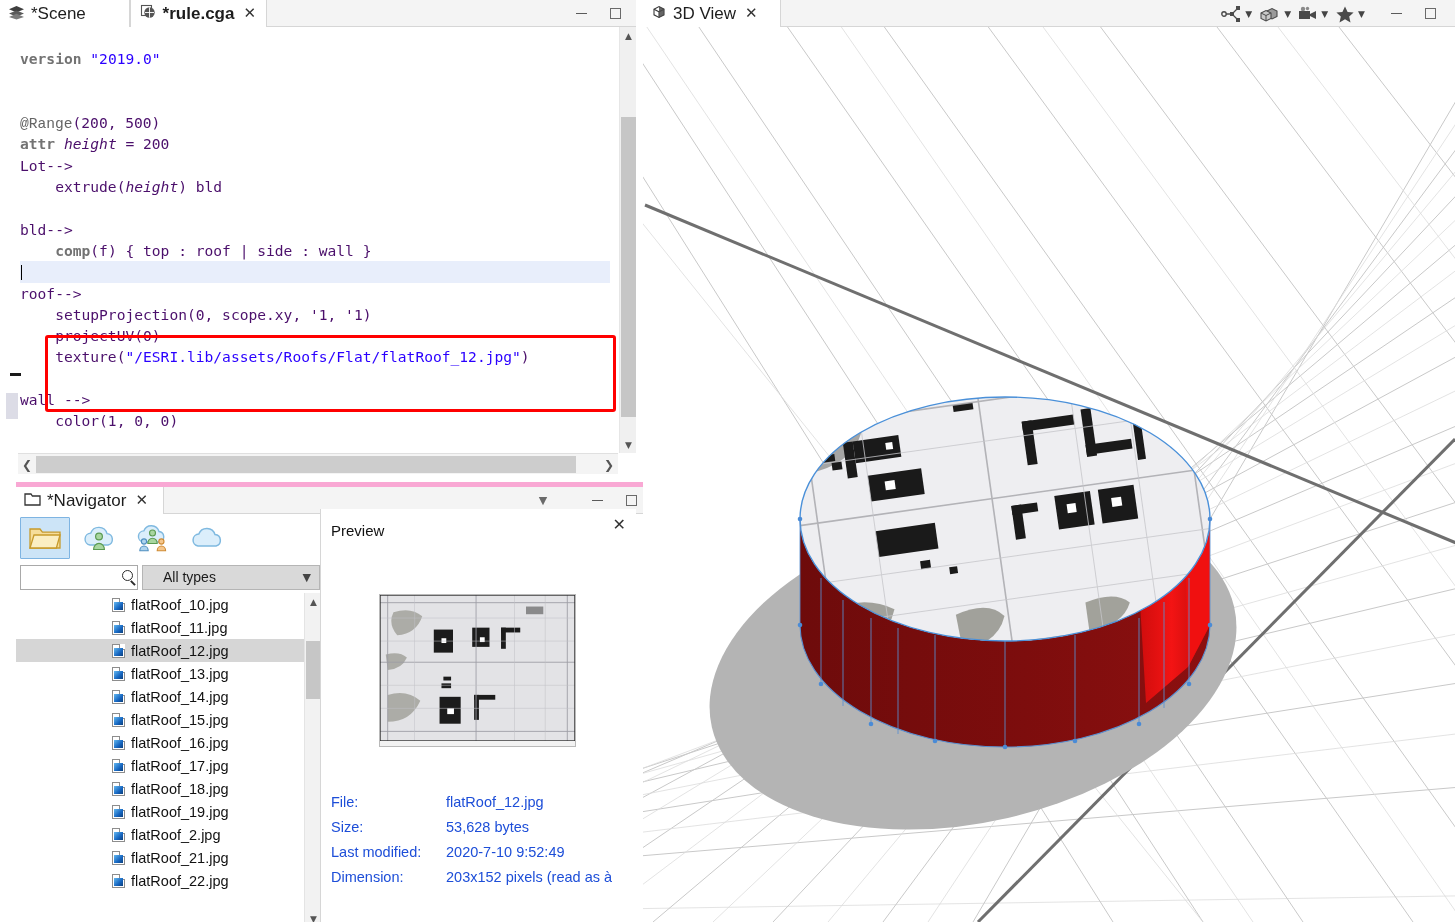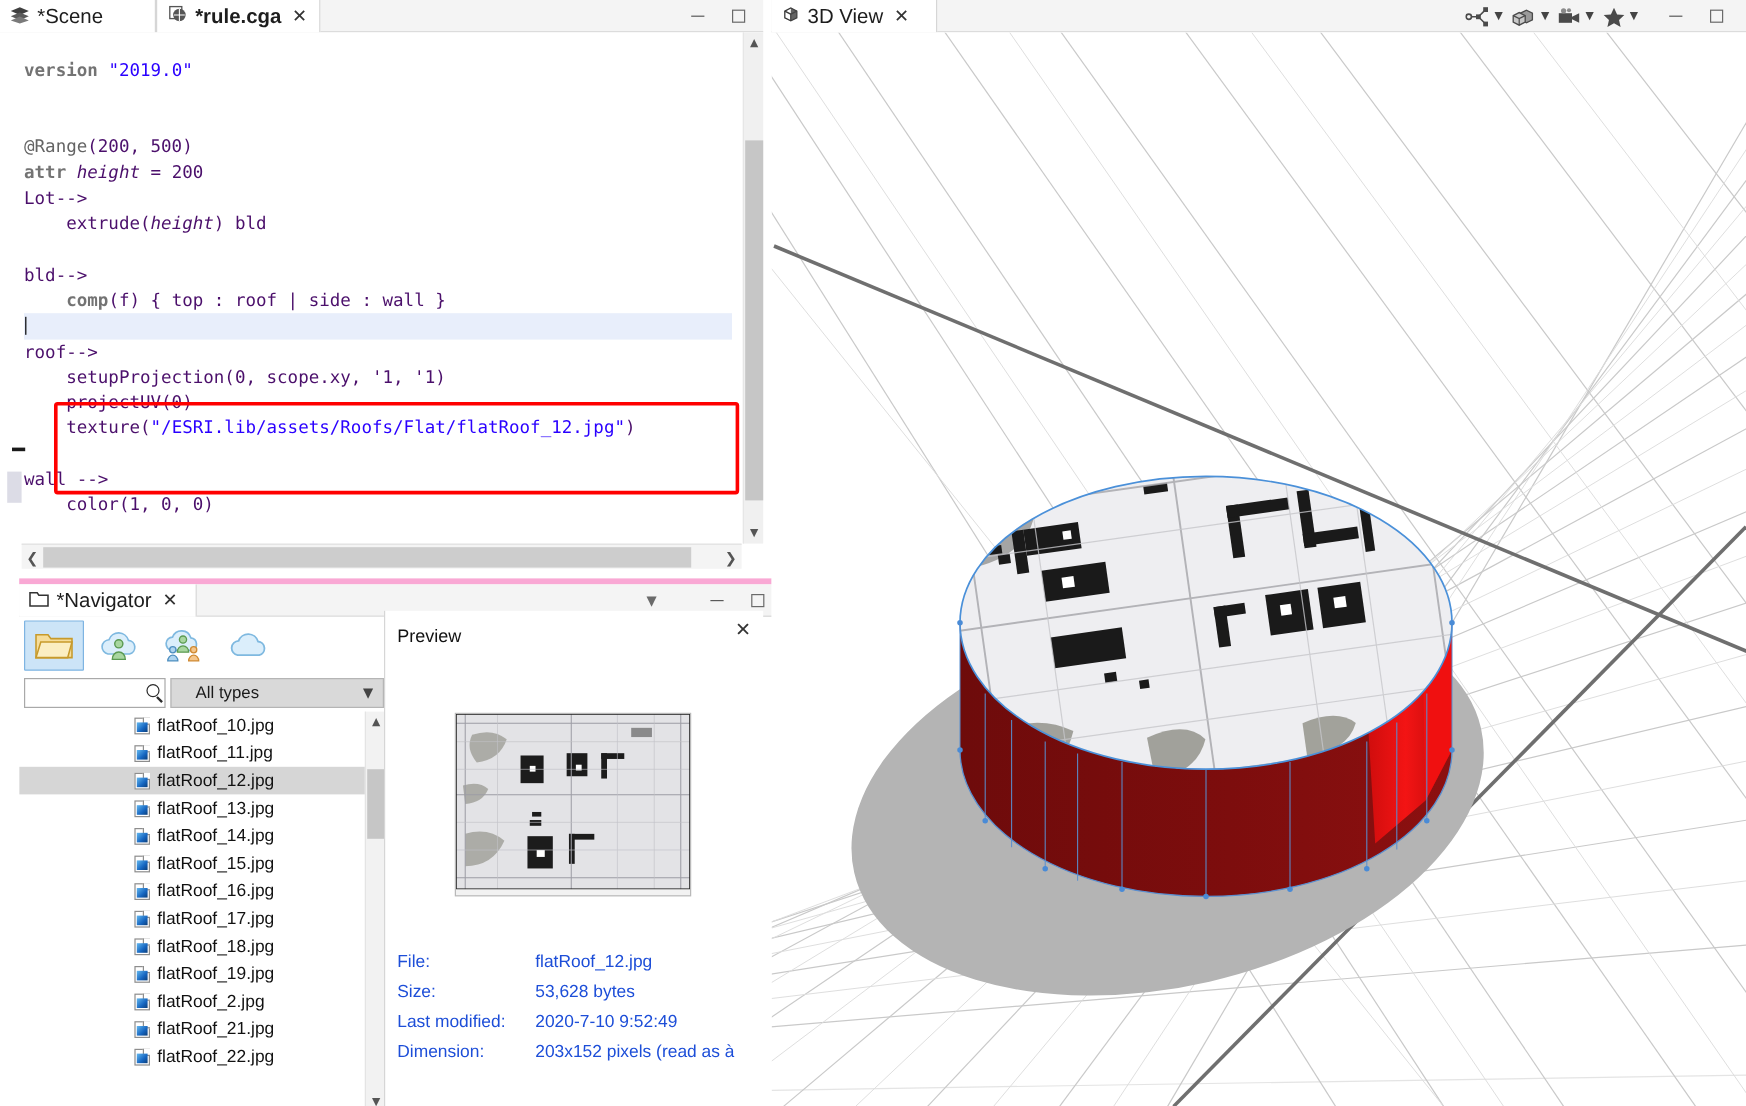--- a/index.html
+++ b/index.html
@@ -63,21 +63,21 @@
   #code {
     position: absolute; left: 20px; top: 0; width: 590px; height: 100%;
     font-family: "DejaVu Sans Mono", "Liberation Mono", monospace;
     font-size: 14.6px; line-height: 21.3px;
     color: #4b0f6b; white-space: pre;
   }
   .cline { height: 21.3px; }
   .cl-hl { background: #e8eefb; }
   .k { color: #737373; font-weight: bold; }
   .p { color: #4b0f6b; }
-  .an { color: #646464; }
+  .an { color: #646464; font-family: Liberation Mono, monospace; }
   .it { color: #4b0f6b; font-style: italic; }
   .st { color: #2a00ff; }
   .caret {
     display: inline-block; width: 1px; height: 15px; background: #000;
     vertical-align: -3px; margin-left: 1px;
   }
   #redbox {
     position: absolute; left: 45px; top: 308px; width: 571px; height: 77px;
     border: 3px solid #ff0000; border-radius: 3px; pointer-events: none;
   }

